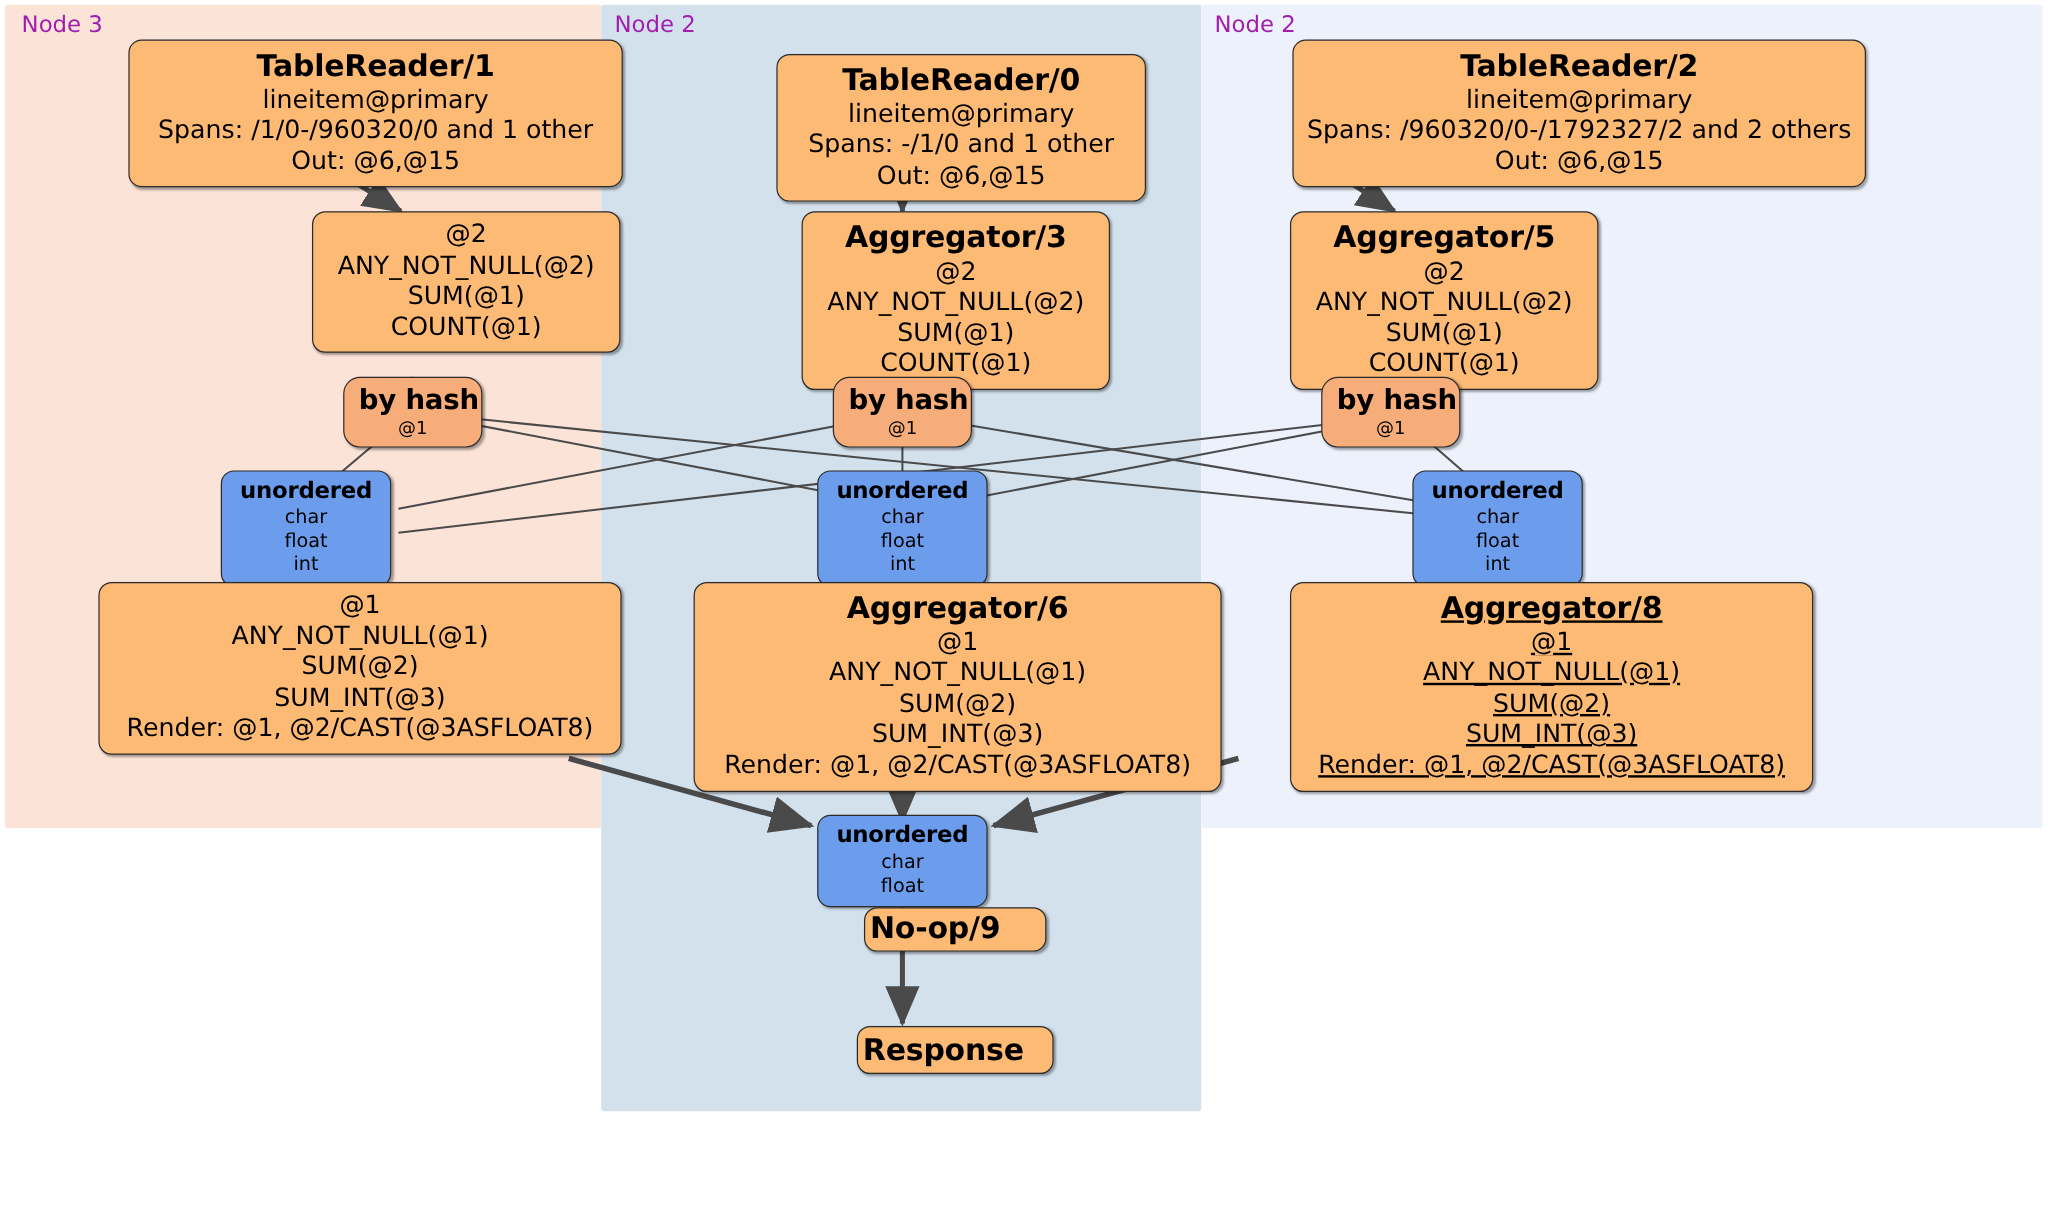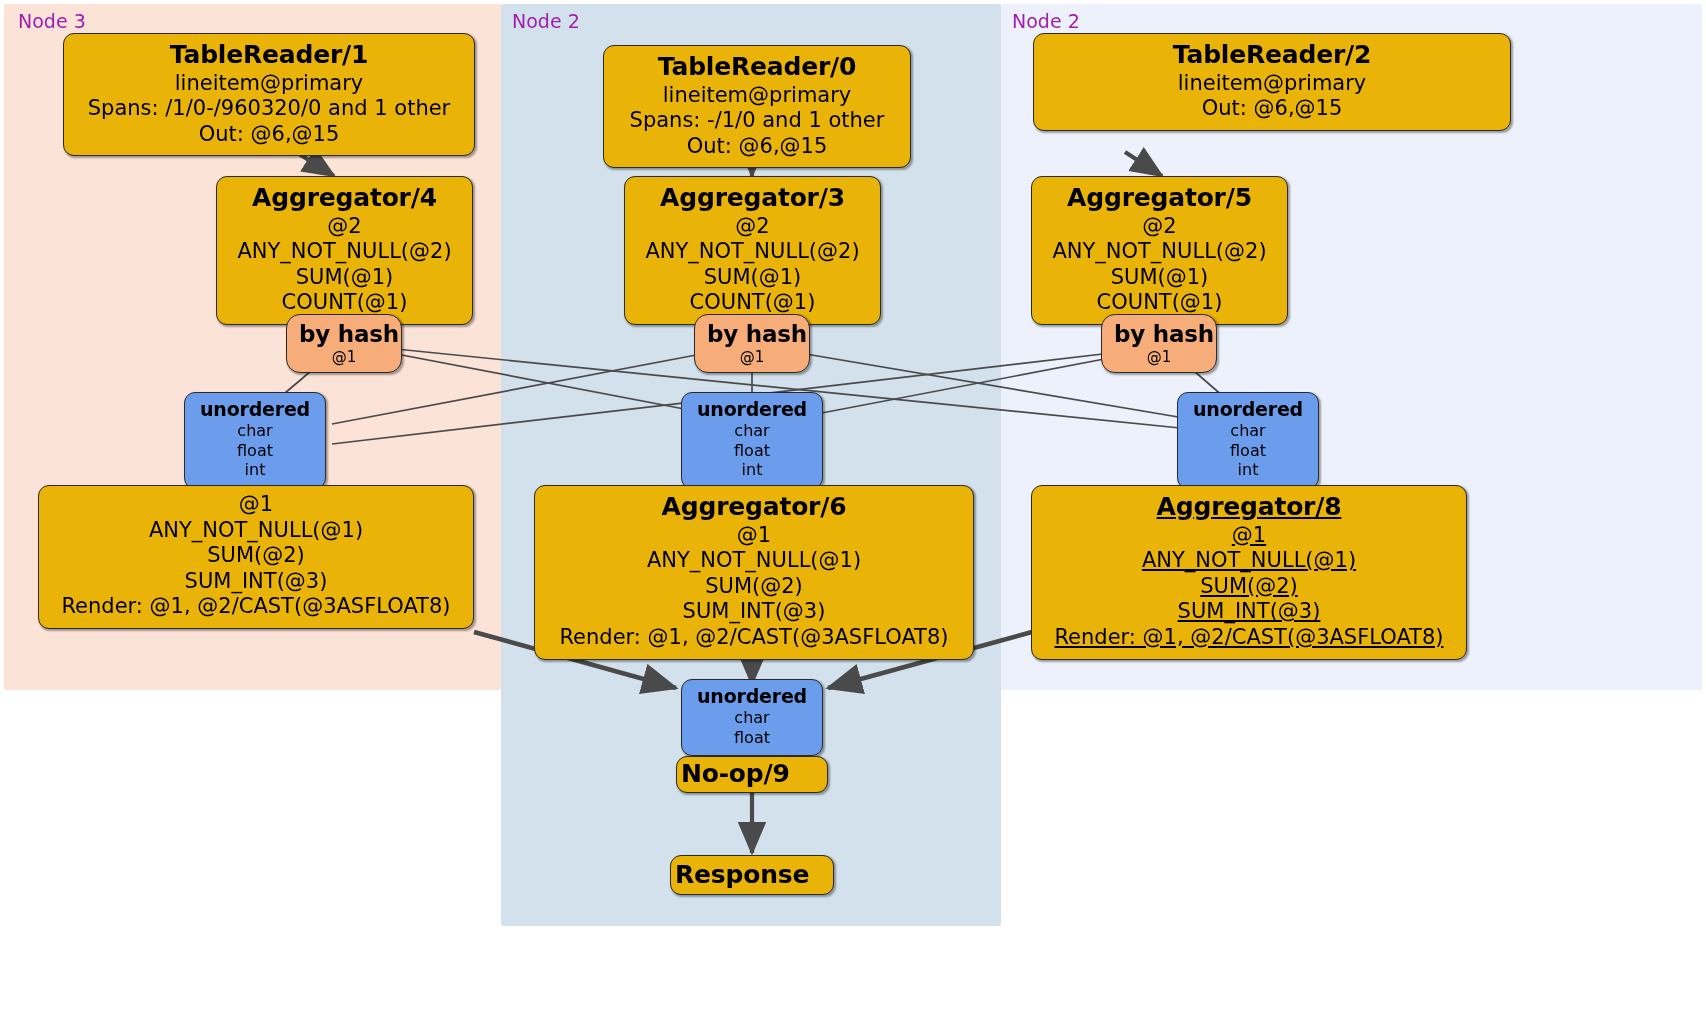--- a/index.html
+++ b/index.html
@@ -41,23 +41,24 @@
   
   .gbox {
     position: absolute;
     border: 1.6px solid #2b2b2b;
     text-align: center;
     line-height: 1.22;
     color: #000;
     box-shadow: 1.5px 1.5px 2px rgba(0,0,0,0.35);
   }
   .proc {
-    background: #eab308;
+    background: #fdba74;
     border-radius: 11px;
     padding: 6px 10px 8px 10px;
+    margin-left: 44px;
   }
   .router {
     background: #f7ad79;
     border-radius: 14px;
     padding: 5px 12px 6px 12px;
   }
   .sync {
     background: #6c9ded;
     border-radius: 11px;
     padding: 5px 12px 8px 12px;
@@ -165,25 +166,25 @@
   <div class="gbox proc" style="left:603px; top:45px; width:308px;">
     <div class="title">TableReader/0</div>
     <div class="line">lineitem@primary</div>
     <div class="line">Spans: -/1/0 and 1 other</div>
     <div class="line">Out: @6,@15</div>
   </div>
 
   <div class="gbox proc" style="left:1033px; top:33px; width:478px;">
     <div class="title">TableReader/2</div>
     <div class="line">lineitem@primary</div>
+    <div class="line">Spans: /960320/0-/1792327/2 and 2 others</div>
     <div class="line">Out: @6,@15</div>
   </div>
 
   <div class="gbox proc" style="left:216px; top:176px; width:257px;">
-    <div class="title">Aggregator/4</div>
     <div class="line">@2</div>
     <div class="line">ANY_NOT_NULL(@2)</div>
     <div class="line">SUM(@1)</div>
     <div class="line">COUNT(@1)</div>
   </div>
 
   <div class="gbox proc" style="left:624px; top:176px; width:257px;">
     <div class="title">Aggregator/3</div>
     <div class="line">@2</div>
     <div class="line">ANY_NOT_NULL(@2)</div>

